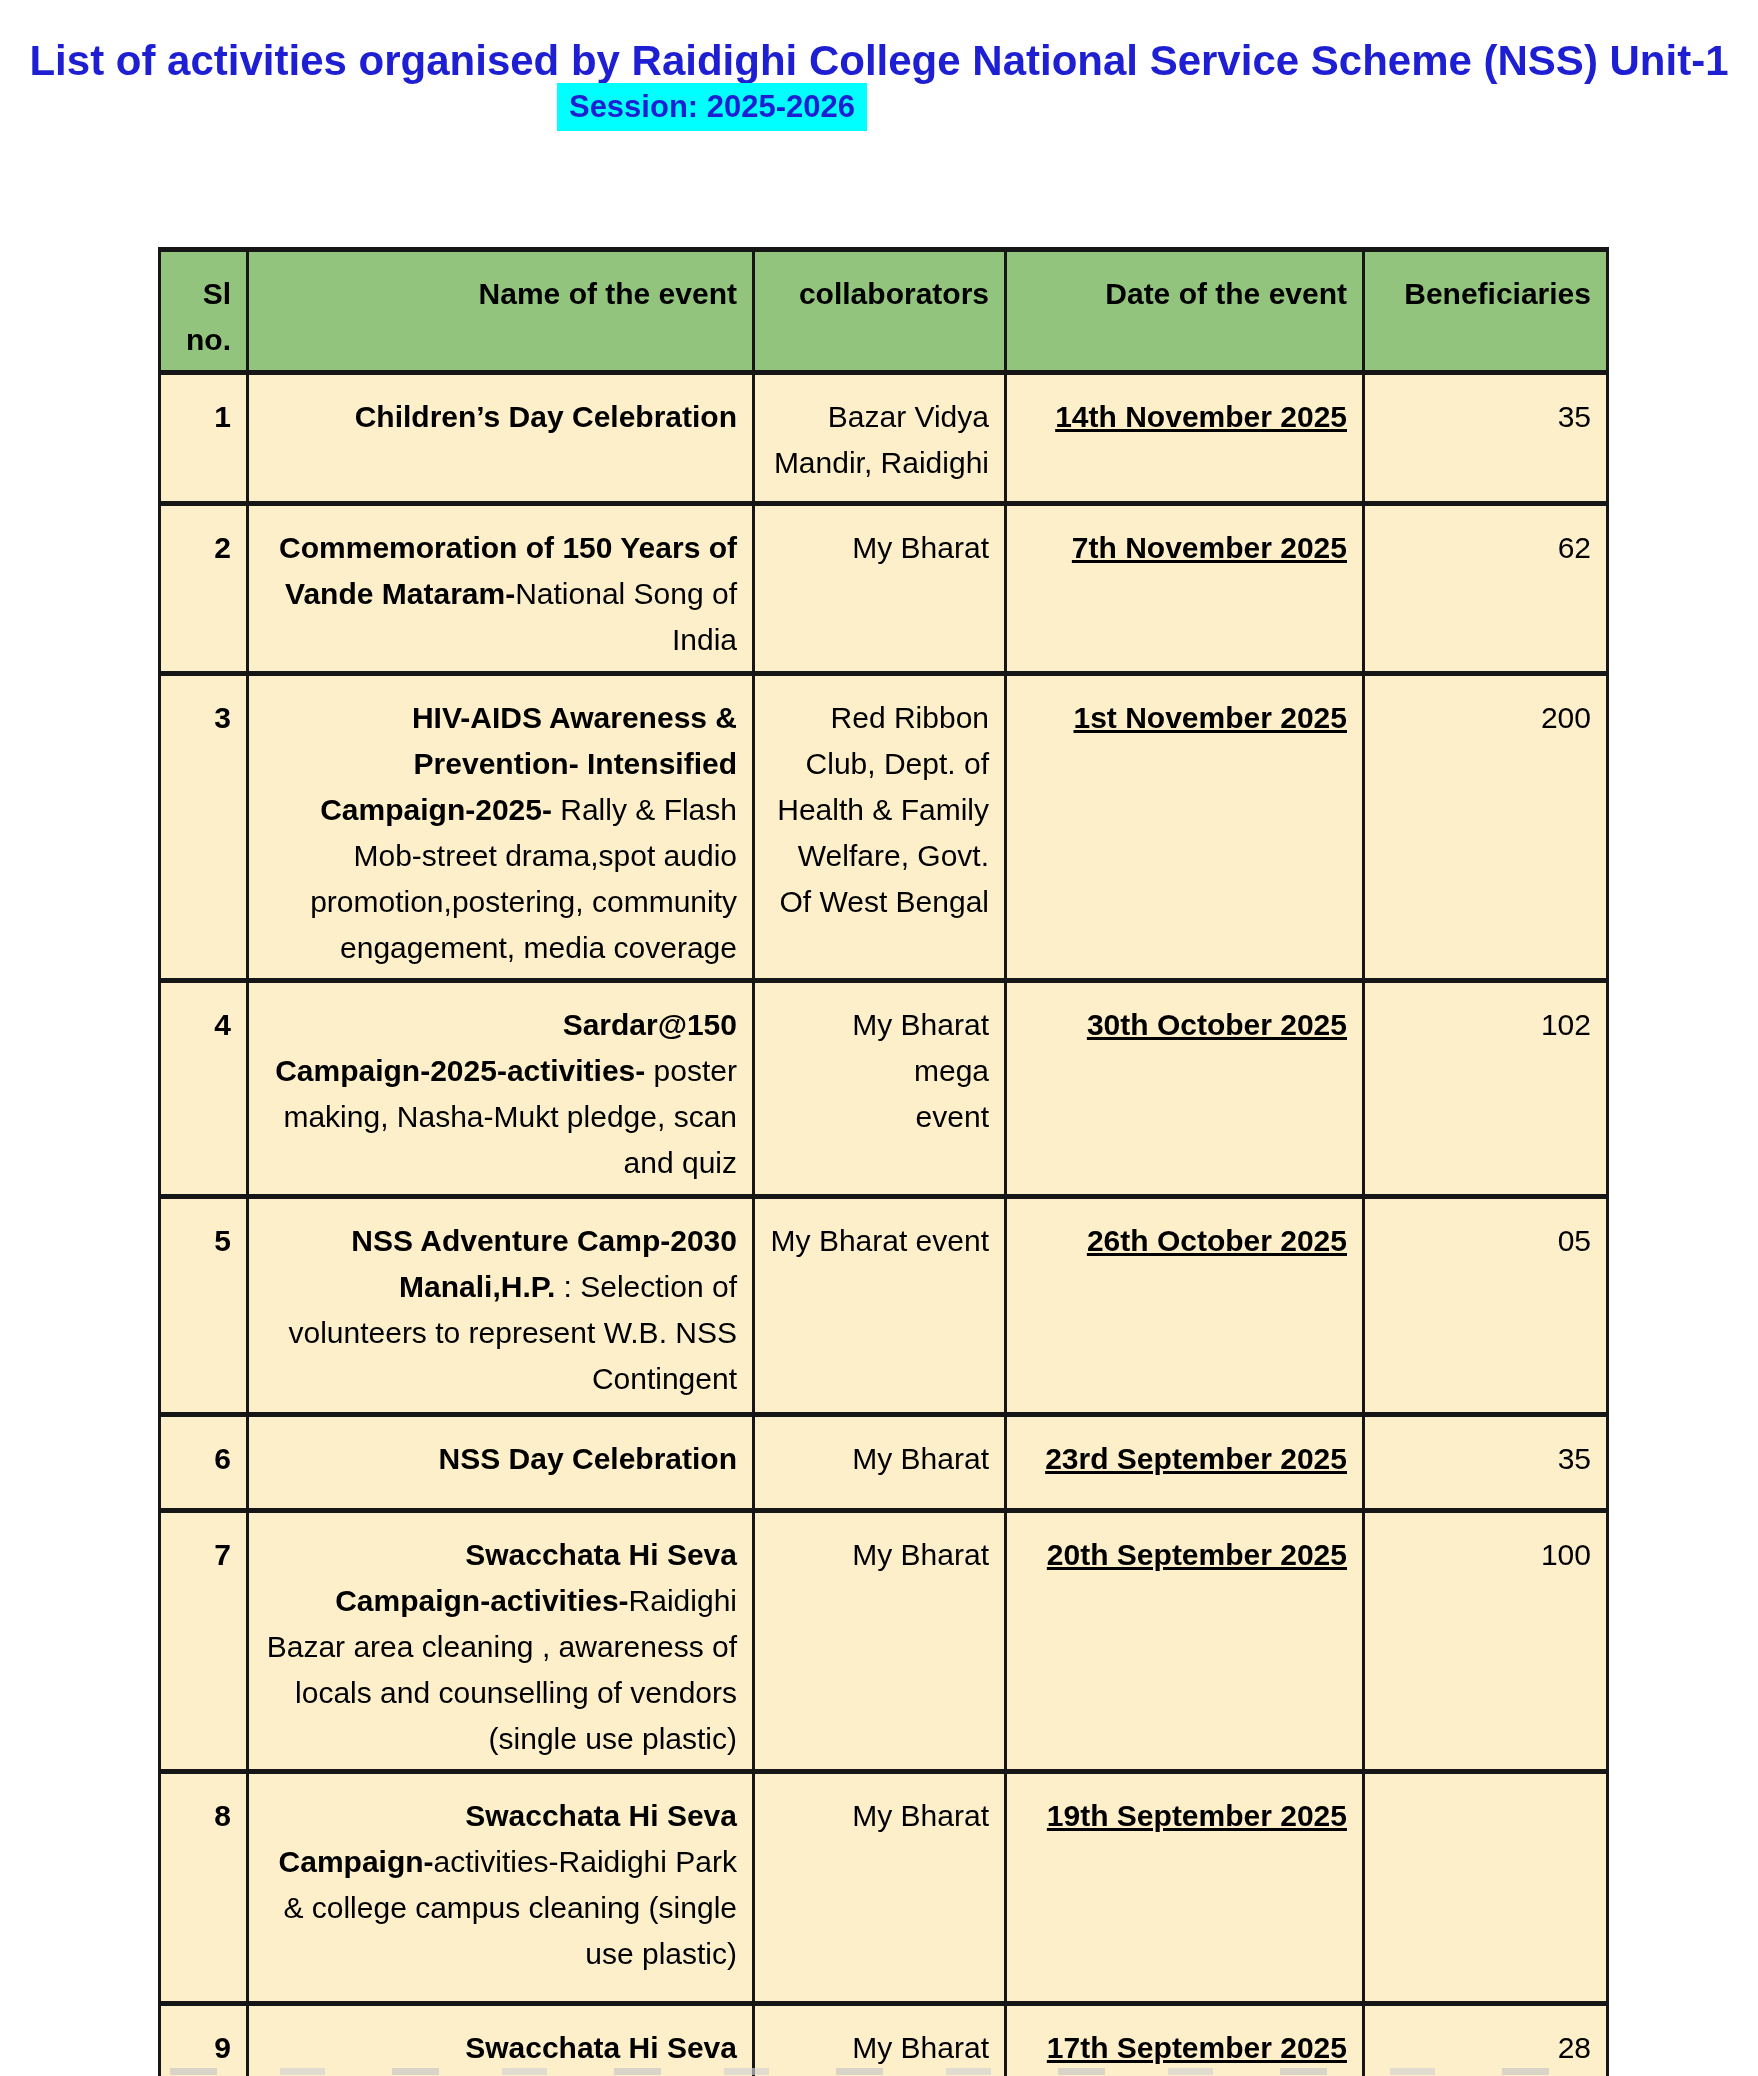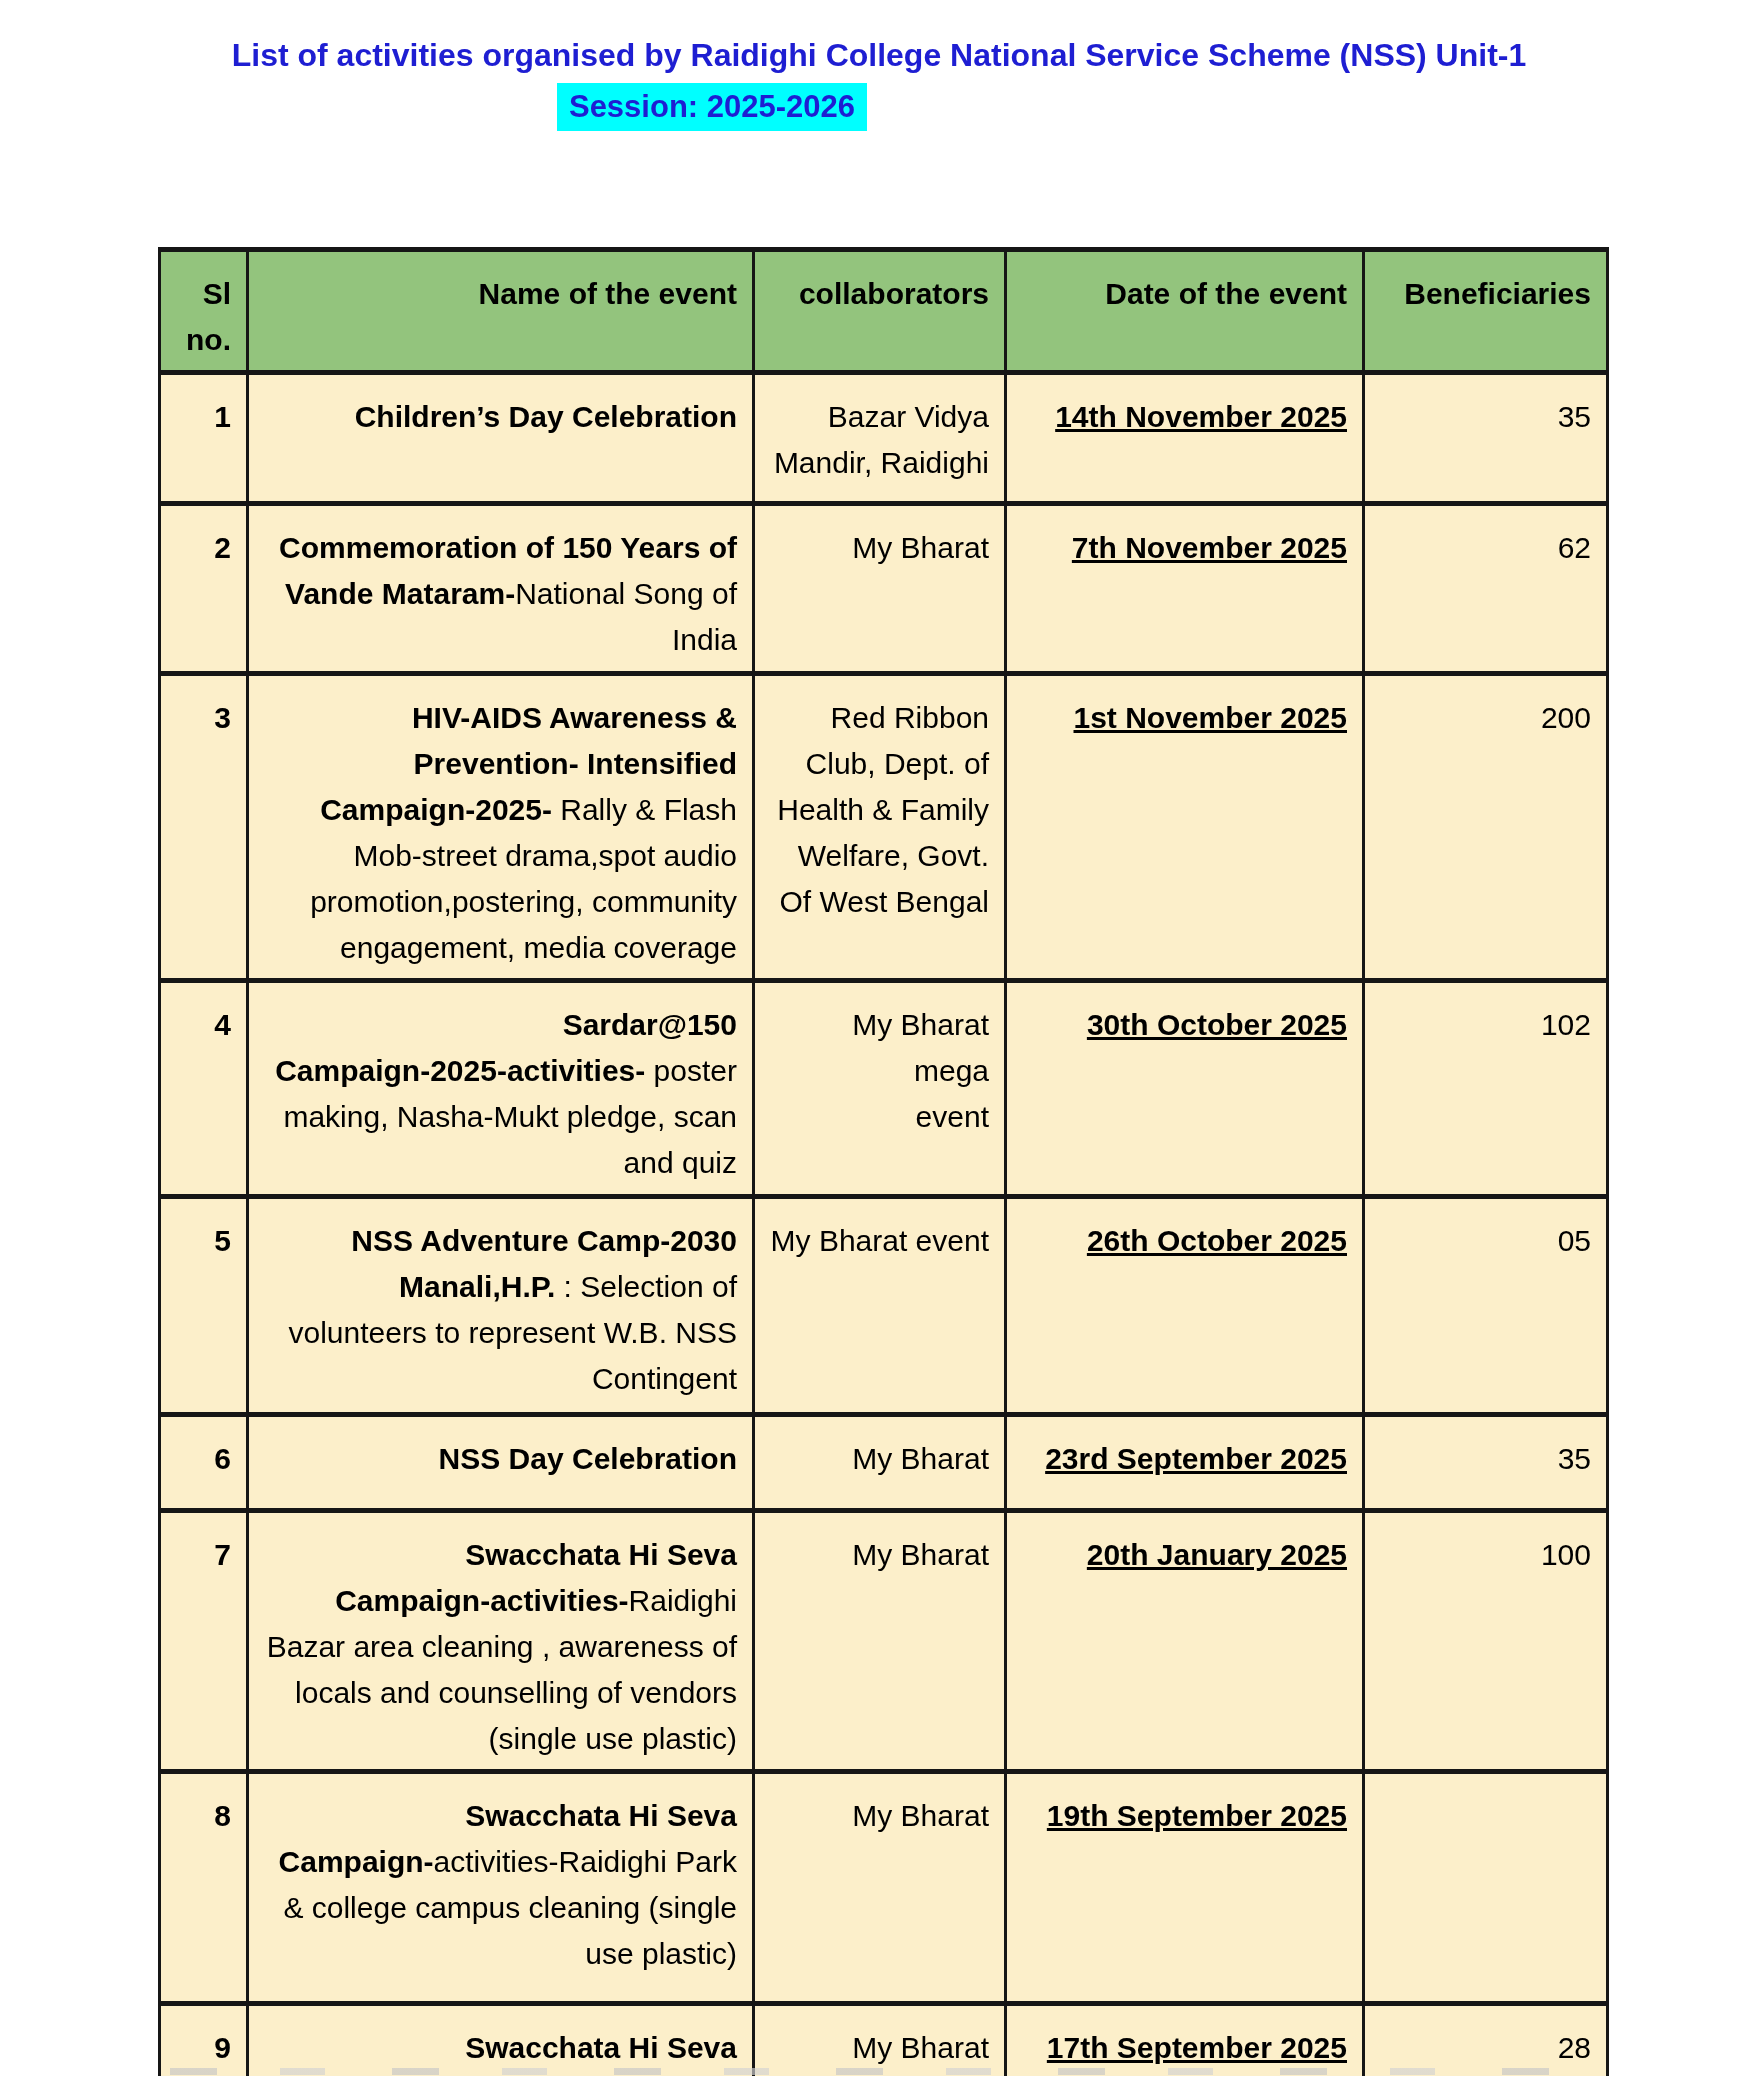--- a/index.html
+++ b/index.html
@@ -7,21 +7,21 @@
     width:1758px; height:2077px;
     background:#ffffff;
     font-family:"Liberation Sans", sans-serif;
     color:#000;
     position:relative;
     overflow:hidden;
   }
   .doc-title {
     position:absolute; top:37px; left:0; width:1758px;
     text-align:center;
-    font-size:32px; font-weight:700;
+    font-size:42px; font-weight:700;
     color:var(--title-blue, #1e1ed2);
     white-space:nowrap;
   }
   .session-line {
     position:absolute; top:83px; left:0; width:1630px;
     text-align:center;
   }
   .session-highlight {
     position:relative; left:-103px;
     display:inline-block;
@@ -169,21 +169,21 @@
       <td>35</td>
     </tr>
     <tr>
       <td class="sl-cell">7</td>
       <td class="name-cell"><b>Swacchata Hi Seva
 Campaign-activities-</b><span>Raidighi
 Bazar area cleaning , awareness of
 locals and counselling of vendors
 (single use plastic)</span></td>
       <td>My Bharat</td>
-      <td class="date-cell">20th January 2025</td>
+      <td class="date-cell">20th September 2025</td>
       <td>100</td>
     </tr>
     <tr>
       <td class="sl-cell">8</td>
       <td class="name-cell"><b>Swacchata Hi Seva
 Campaign-</b><span>activities-Raidighi Park
 &amp; college campus cleaning (single
 use plastic)</span></td>
       <td>My Bharat</td>
       <td class="date-cell">19th September 2025</td>

